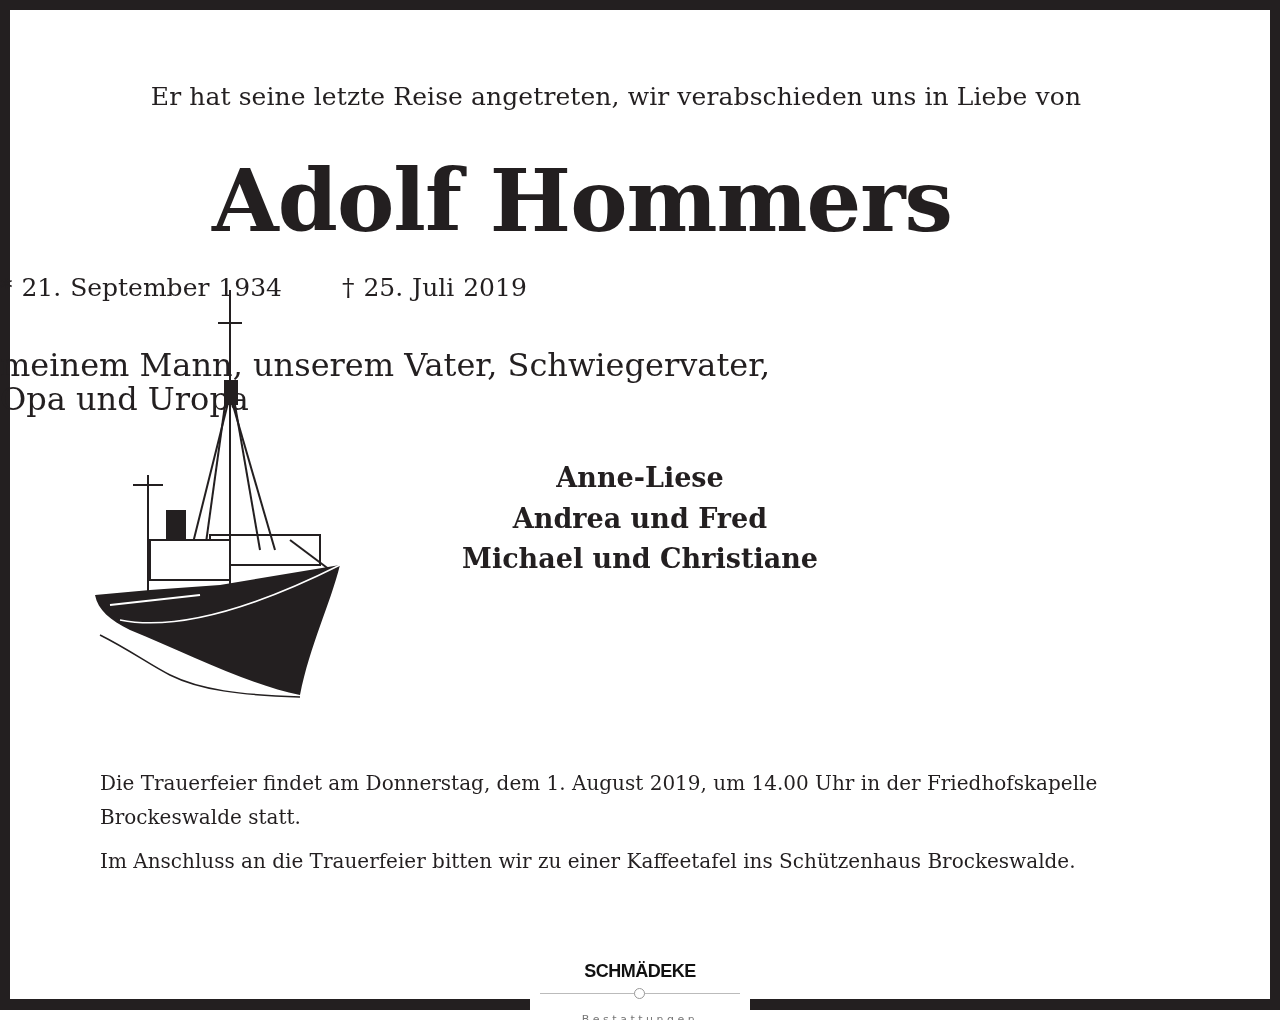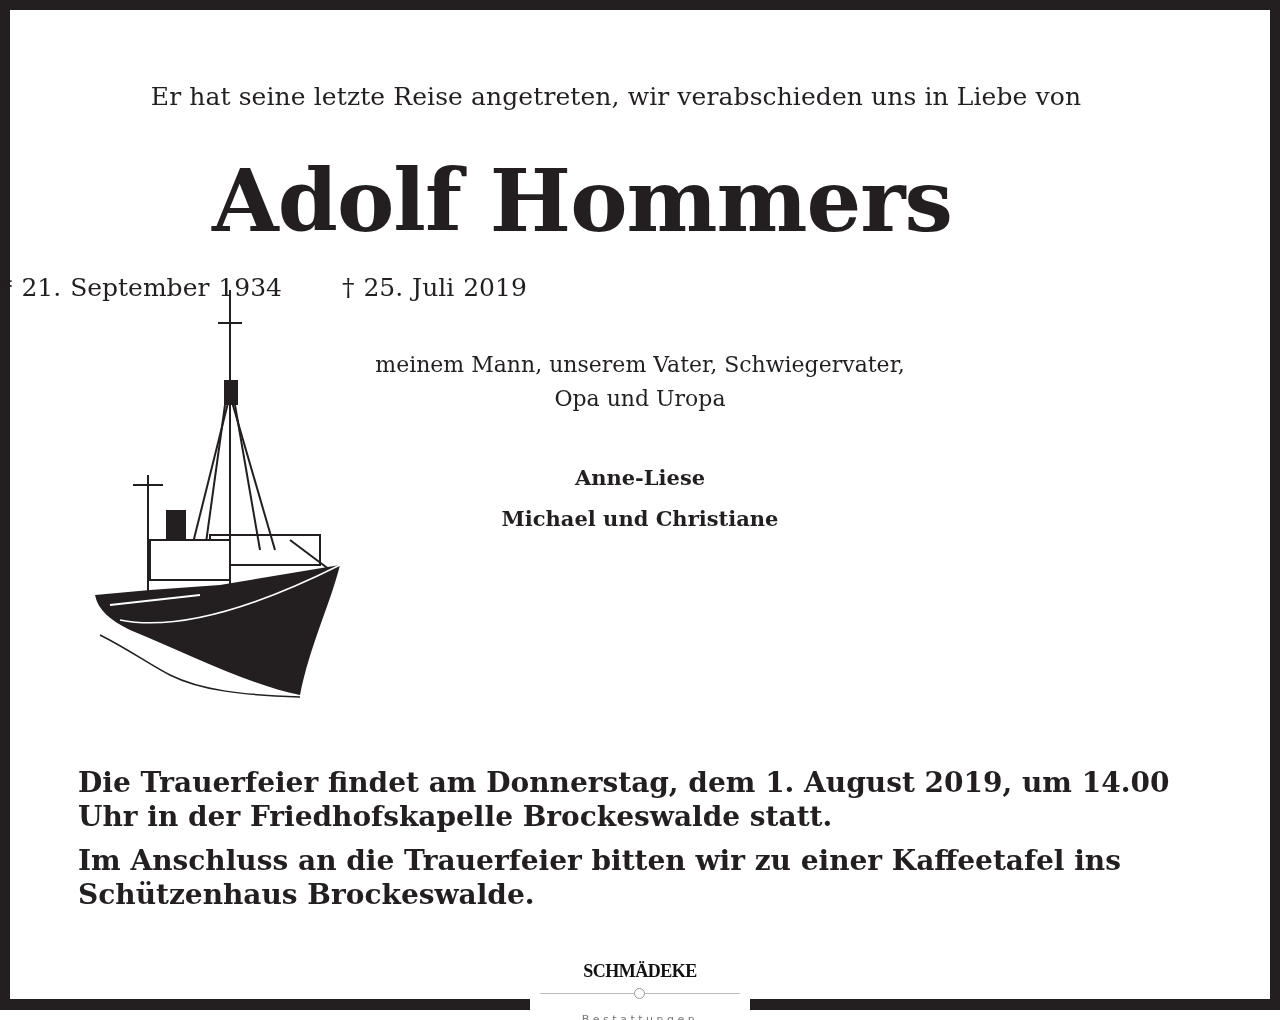--- a/index.html
+++ b/index.html
@@ -4,27 +4,27 @@
 <style>
   html, body { margin:0; padding:0; background:#ffffff; }
   body { width:1280px; height:1020px; position:relative; overflow:hidden; font-family:"DejaVu Serif", serif; color:#231f20; }
   .frame { position:absolute; left:0; top:0; width:1280px; height:1010px; box-sizing:border-box; border:10px solid #231f20; border-bottom:none; background:#fff; }
   .frame-bottom-left { position:absolute; left:0; top:999px; width:530px; height:11px; background:#231f20; }
   .frame-bottom-right { position:absolute; left:750px; top:999px; width:530px; height:11px; background:#231f20; }
   .intro { position:absolute; left:0; width:1232px; top:80px; text-align:center; font-size:25px; line-height:34px; letter-spacing:0.1px; }
   .name { position:absolute; left:0; width:1164px; top:146px; text-align:center; font-size:86px; font-weight:bold; line-height:110px; letter-spacing:-1px; font-family:"DejaVu Serif", serif; }
   .dates { position:absolute; left:0; width:1280px; top:270px; text-align:left; font-size:25px; line-height:36px; word-spacing:1px; }
   .dates .gap { display:inline-block; width:60px; }
-  .relation { position:absolute; left:0; width:1280px; top:348px; text-align:center; font-size:22px; line-height:34px; }
-  .mourners { position:absolute; left:0; width:1280px; top:458px; text-align:center; font-size:21px; font-weight:bold; line-height:40.5px; }
-  .funeral { position:absolute; left:78px; width:1110px; top:766px; font-size:28px; line-height:34px;font-weight:bold; }
+  .relation { position:absolute; left:0; width:1280px; top:348px; text-align:left; font-size:32px; line-height:34px; }
+  .mourners { position:absolute; left:0; width:1280px; top:458px; text-align:center; font-size:27px; font-weight:bold; line-height:40.5px; }
+  .funeral { position:absolute; left:100px; width:1110px; top:766px; font-size:20px; line-height:34px; }
   .funeral p { margin:0 0 10px 0; }
   .ship { position:absolute; left:90px; top:285px; width:270px; height:420px; }
   .logo { position:absolute; left:530px; top:955px; width:220px; height:65px; text-align:center; }
-  .logo-name { font-family:Liberation Serif, serif; font-weight:bold; font-size:18px; letter-spacing:-0.5px; color:#111; position:absolute; top:6px; left:0; width:220px; }
+  .logo-name { font-family:Liberation Sans, sans-serif; font-weight:bold; font-size:18px; letter-spacing:-0.5px; color:#111; position:absolute; top:6px; left:0; width:220px; }
   .logo-line { position:absolute; left:10px; width:200px; top:38px; height:1px; background:#bbb; }
   .logo-ring { position:absolute; left:104px; top:33px; width:9px; height:9px; border:1.5px solid #999; border-radius:50%; background:#fff; }
   .logo-sub { font-family:"DejaVu Sans", sans-serif; font-size:11px; letter-spacing:3.5px; color:#777; position:absolute; top:58px; left:0; width:220px; }
 </style>
 </head>
 <body>
 
 <div class="frame"></div>
 <div class="frame-bottom-left"></div>
 <div class="frame-bottom-right"></div>
@@ -33,20 +33,21 @@
 <div class="name">Adolf Hommers</div>
 <div class="dates">
   <span>* 21. September 1934</span><span class="gap"></span><span>† 25. Juli 2019</span>
 </div>
 <div class="relation">
   <div>meinem Mann, unserem Vater, Schwiegervater,</div>
   <div>Opa und Uropa</div>
 </div>
 <div class="mourners">
   <div>Anne-Liese</div>
+  <div>Andrea und Fred</div>
   <div>Michael und Christiane</div>
 </div>
 
 <svg class="ship" viewBox="0 0 270 420">
   <g fill="none" stroke="#231f20" stroke-width="2">
     <line x1="140" y1="5" x2="140" y2="300"></line>
     <line x1="128" y1="38" x2="152" y2="38"></line>
     <line x1="140" y1="110" x2="100" y2="270"></line>
     <line x1="140" y1="110" x2="185" y2="265"></line>
     <line x1="145" y1="120" x2="170" y2="265"></line>

